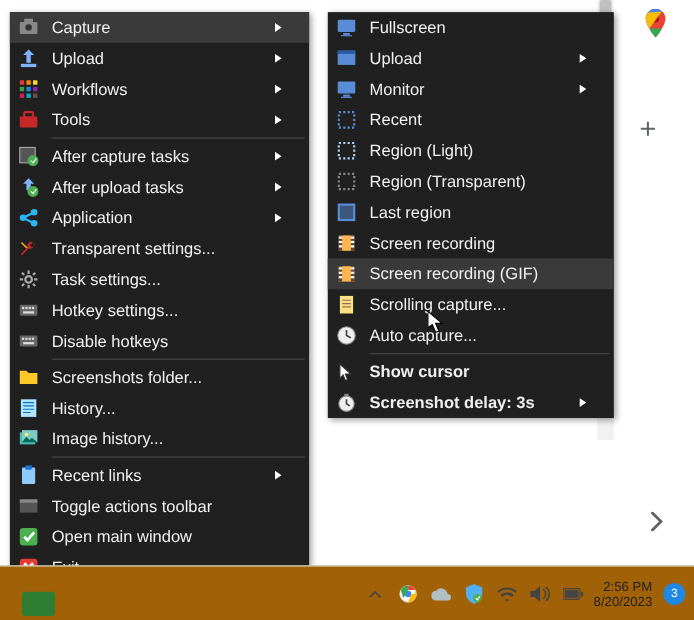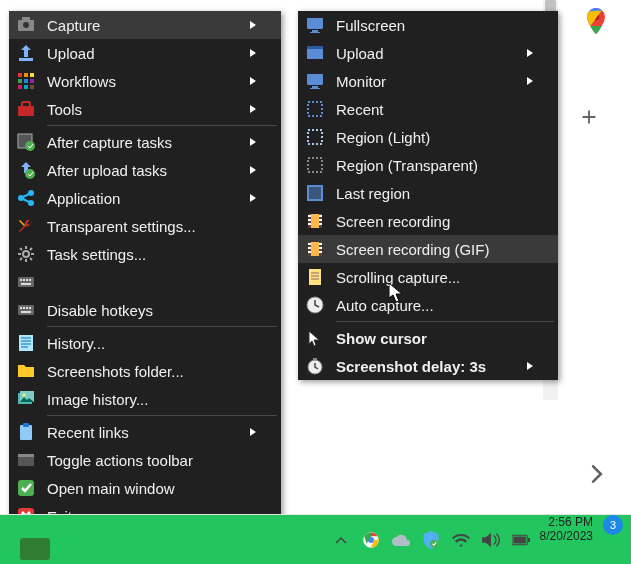--- a/index.html
+++ b/index.html
@@ -110,23 +110,24 @@
     display: flex;
     align-items: center;
     justify-content: center;
   }
 
   
   .taskbar {
     position: absolute;
     bottom: 0; left: 0; right: 0;
     height: 50px;
-    background: #22c55e;
+    background: #a16207;
     border-top: 1px solid #e2e4ea;
     display: flex;
+    align-items: center;
     padding: 0 8px;
   }
   .taskbar .left-area { width: 270px; }
   .taskbar .mid { flex: 1; }
   .tray {
     display: flex;
     align-items: center;
     gap: 12px;
   }
   .tray .glyph { width: 18px; height: 18px; color: #444; display:flex;align-items:center;justify-content:center;}
@@ -330,51 +331,52 @@
       <span class="ic">
         <svg width="18" height="18" viewBox="0 0 18 18">
           <rect x="1" y="4" width="16" height="10" rx="1" fill="#666"></rect>
           <rect x="3" y="6" width="2" height="2" fill="#ddd"></rect>
           <rect x="6" y="6" width="2" height="2" fill="#ddd"></rect>
           <rect x="9" y="6" width="2" height="2" fill="#ddd"></rect>
           <rect x="12" y="6" width="2" height="2" fill="#ddd"></rect>
           <rect x="4" y="10" width="10" height="2" fill="#ddd"></rect>
         </svg>
       </span>
+      <span class="label">Hotkey settings...</span>
     </div>
     <div class="menu-item">
       <span class="ic">
         <svg width="18" height="18" viewBox="0 0 18 18">
           <rect x="1" y="4" width="16" height="10" rx="1" fill="#666"></rect>
           <rect x="3" y="6" width="2" height="2" fill="#ddd"></rect>
           <rect x="6" y="6" width="2" height="2" fill="#ddd"></rect>
           <rect x="9" y="6" width="2" height="2" fill="#ddd"></rect>
           <rect x="12" y="6" width="2" height="2" fill="#ddd"></rect>
           <rect x="4" y="10" width="10" height="2" fill="#ddd"></rect>
         </svg>
       </span>
       <span class="label">Disable hotkeys</span>
     </div>
     <div class="sep"></div>
     <div class="menu-item">
       <span class="ic">
         <svg width="18" height="18" viewBox="0 0 18 18">
+          <path d="M1 3h6l2 2h8v10H1z" fill="#ffca28"></path>
+        </svg>
+      </span>
+      <span class="label">Screenshots folder...</span>
+    </div>
+    <div class="menu-item">
+      <span class="ic">
+        <svg width="18" height="18" viewBox="0 0 18 18">
           <rect x="2" y="1" width="14" height="16" fill="#b3e5fc"></rect>
           <path d="M4 4h10M4 7h10M4 10h10M4 13h7" stroke="#0277bd"></path>
         </svg>
       </span>
       <span class="label">History...</span>
-    </div>
-    <div class="menu-item">
-      <span class="ic">
-        <svg width="18" height="18" viewBox="0 0 18 18">
-          <path d="M1 3h6l2 2h8v10H1z" fill="#ffca28"></path>
-        </svg>
-      </span>
-      <span class="label">Screenshots folder...</span>
     </div>
     <div class="menu-item">
       <span class="ic">
         <svg width="18" height="18" viewBox="0 0 18 18">
           <rect x="1" y="3" width="14" height="11" fill="#4db6ac"></rect>
           <rect x="3" y="1" width="14" height="11" fill="#80cbc4"></rect>
           <circle cx="7" cy="5" r="1.5" fill="#fff176"></circle>
           <path d="M3 12l4-5 3 3 2-2 5 4H3z" fill="#00695c"></path>
         </svg>
       </span>

